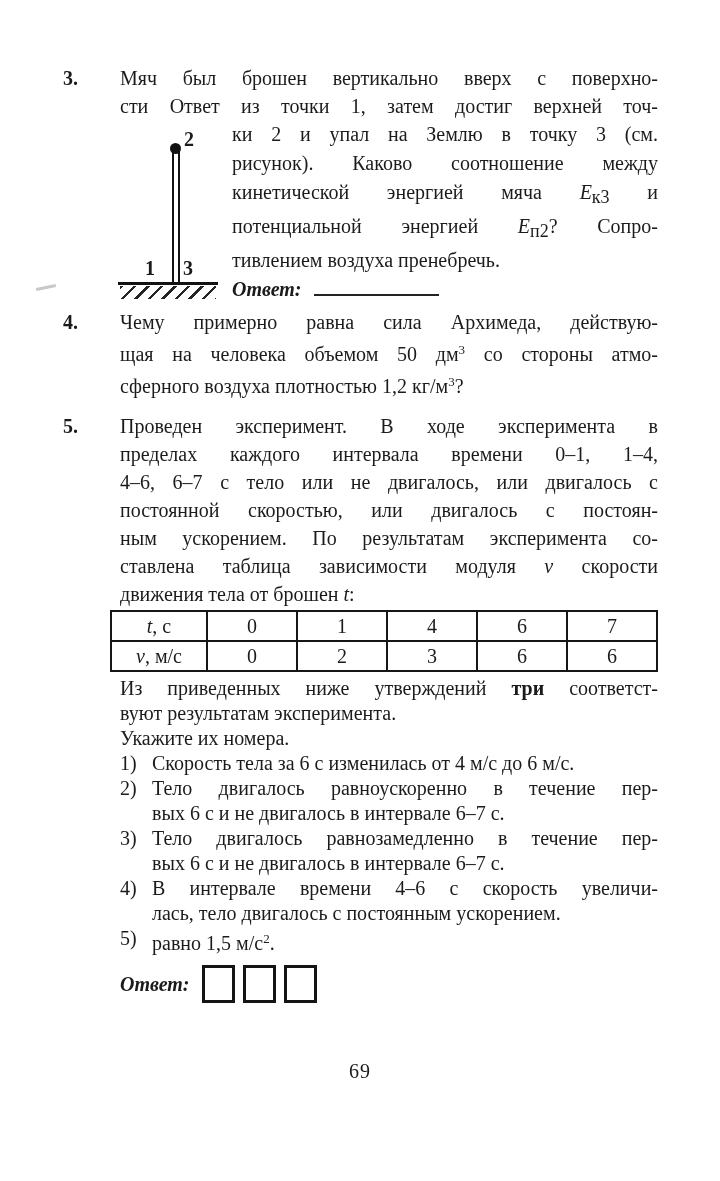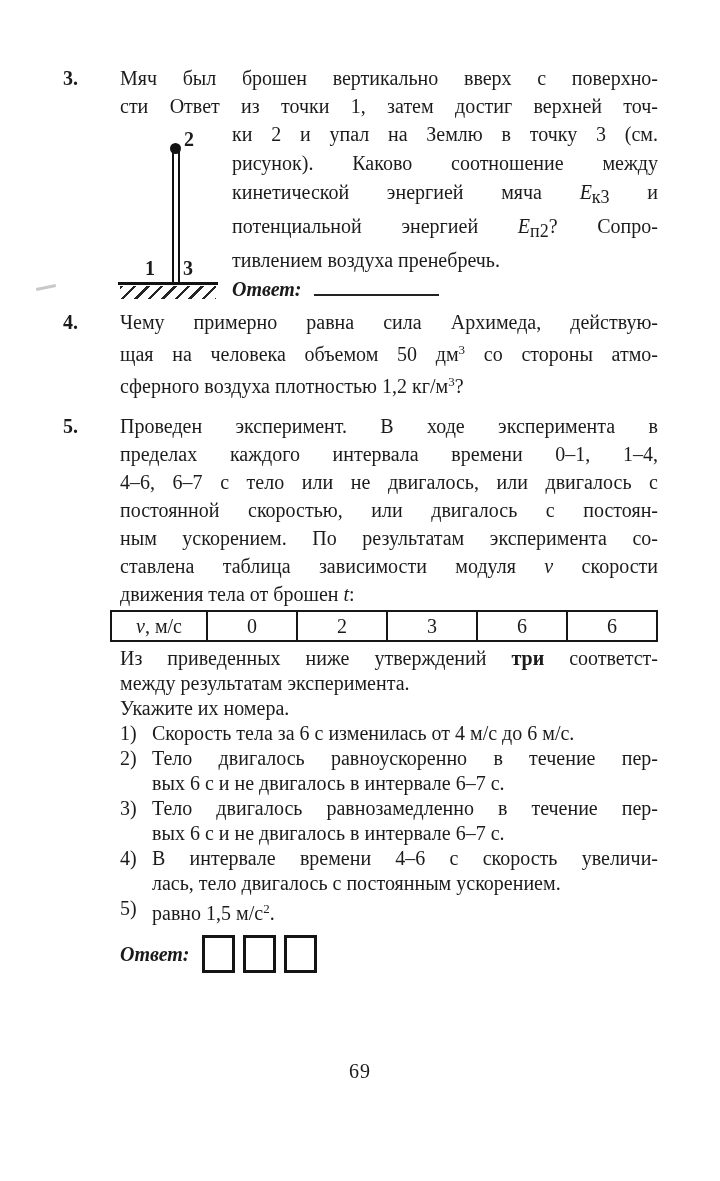--- a/index.html
+++ b/index.html
@@ -108,34 +108,42 @@
       <div class="line jl">ным ускорением. По результатам эксперимента со-</div>
       <div class="line jl"><span>ставлена таблица зависимости модуля </span><span class="it">v</span><span> скорости</span></div>
       <div class="line"><span>движения тела от брошен </span><span class="it">t</span><span>:</span></div>
 
       <table class="dtable">
         <colgroup>
             <col style="width:96px">
             <col span="5">
           </colgroup>
         <tbody>
+            <tr>
+          <td><span class="it">t</span><span>, с</span></td>
+          <td>0</td>
+          <td>1</td>
+          <td>4</td>
+          <td>6</td>
+          <td>7</td>
+        </tr>
         <tr>
           <td><span class="it">v</span><span>, м/с</span></td>
           <td>0</td>
           <td>2</td>
           <td>3</td>
           <td>6</td>
           <td>6</td>
         </tr>
       </tbody>
         </table>
 
       <div class="p5post">
         <div class="line jl"><span>Из приведенных ниже утверждений </span><span class="bd">три</span><span> соответст-</span></div>
-        <div class="line">между результатам эксперимента.</div>
+        <div class="line">вуют результатам эксперимента.</div>
         <div class="line">Укажите их номера.</div>
 
         <div class="item">
           <span class="inum">1)</span>
           <span class="itext">
               <span class="line">Скорость тела за 6 с изменилась от 4 м/с до 6 м/с.</span>
             </span>
         </div>
         <div class="item">
           <span class="inum">2)</span>

